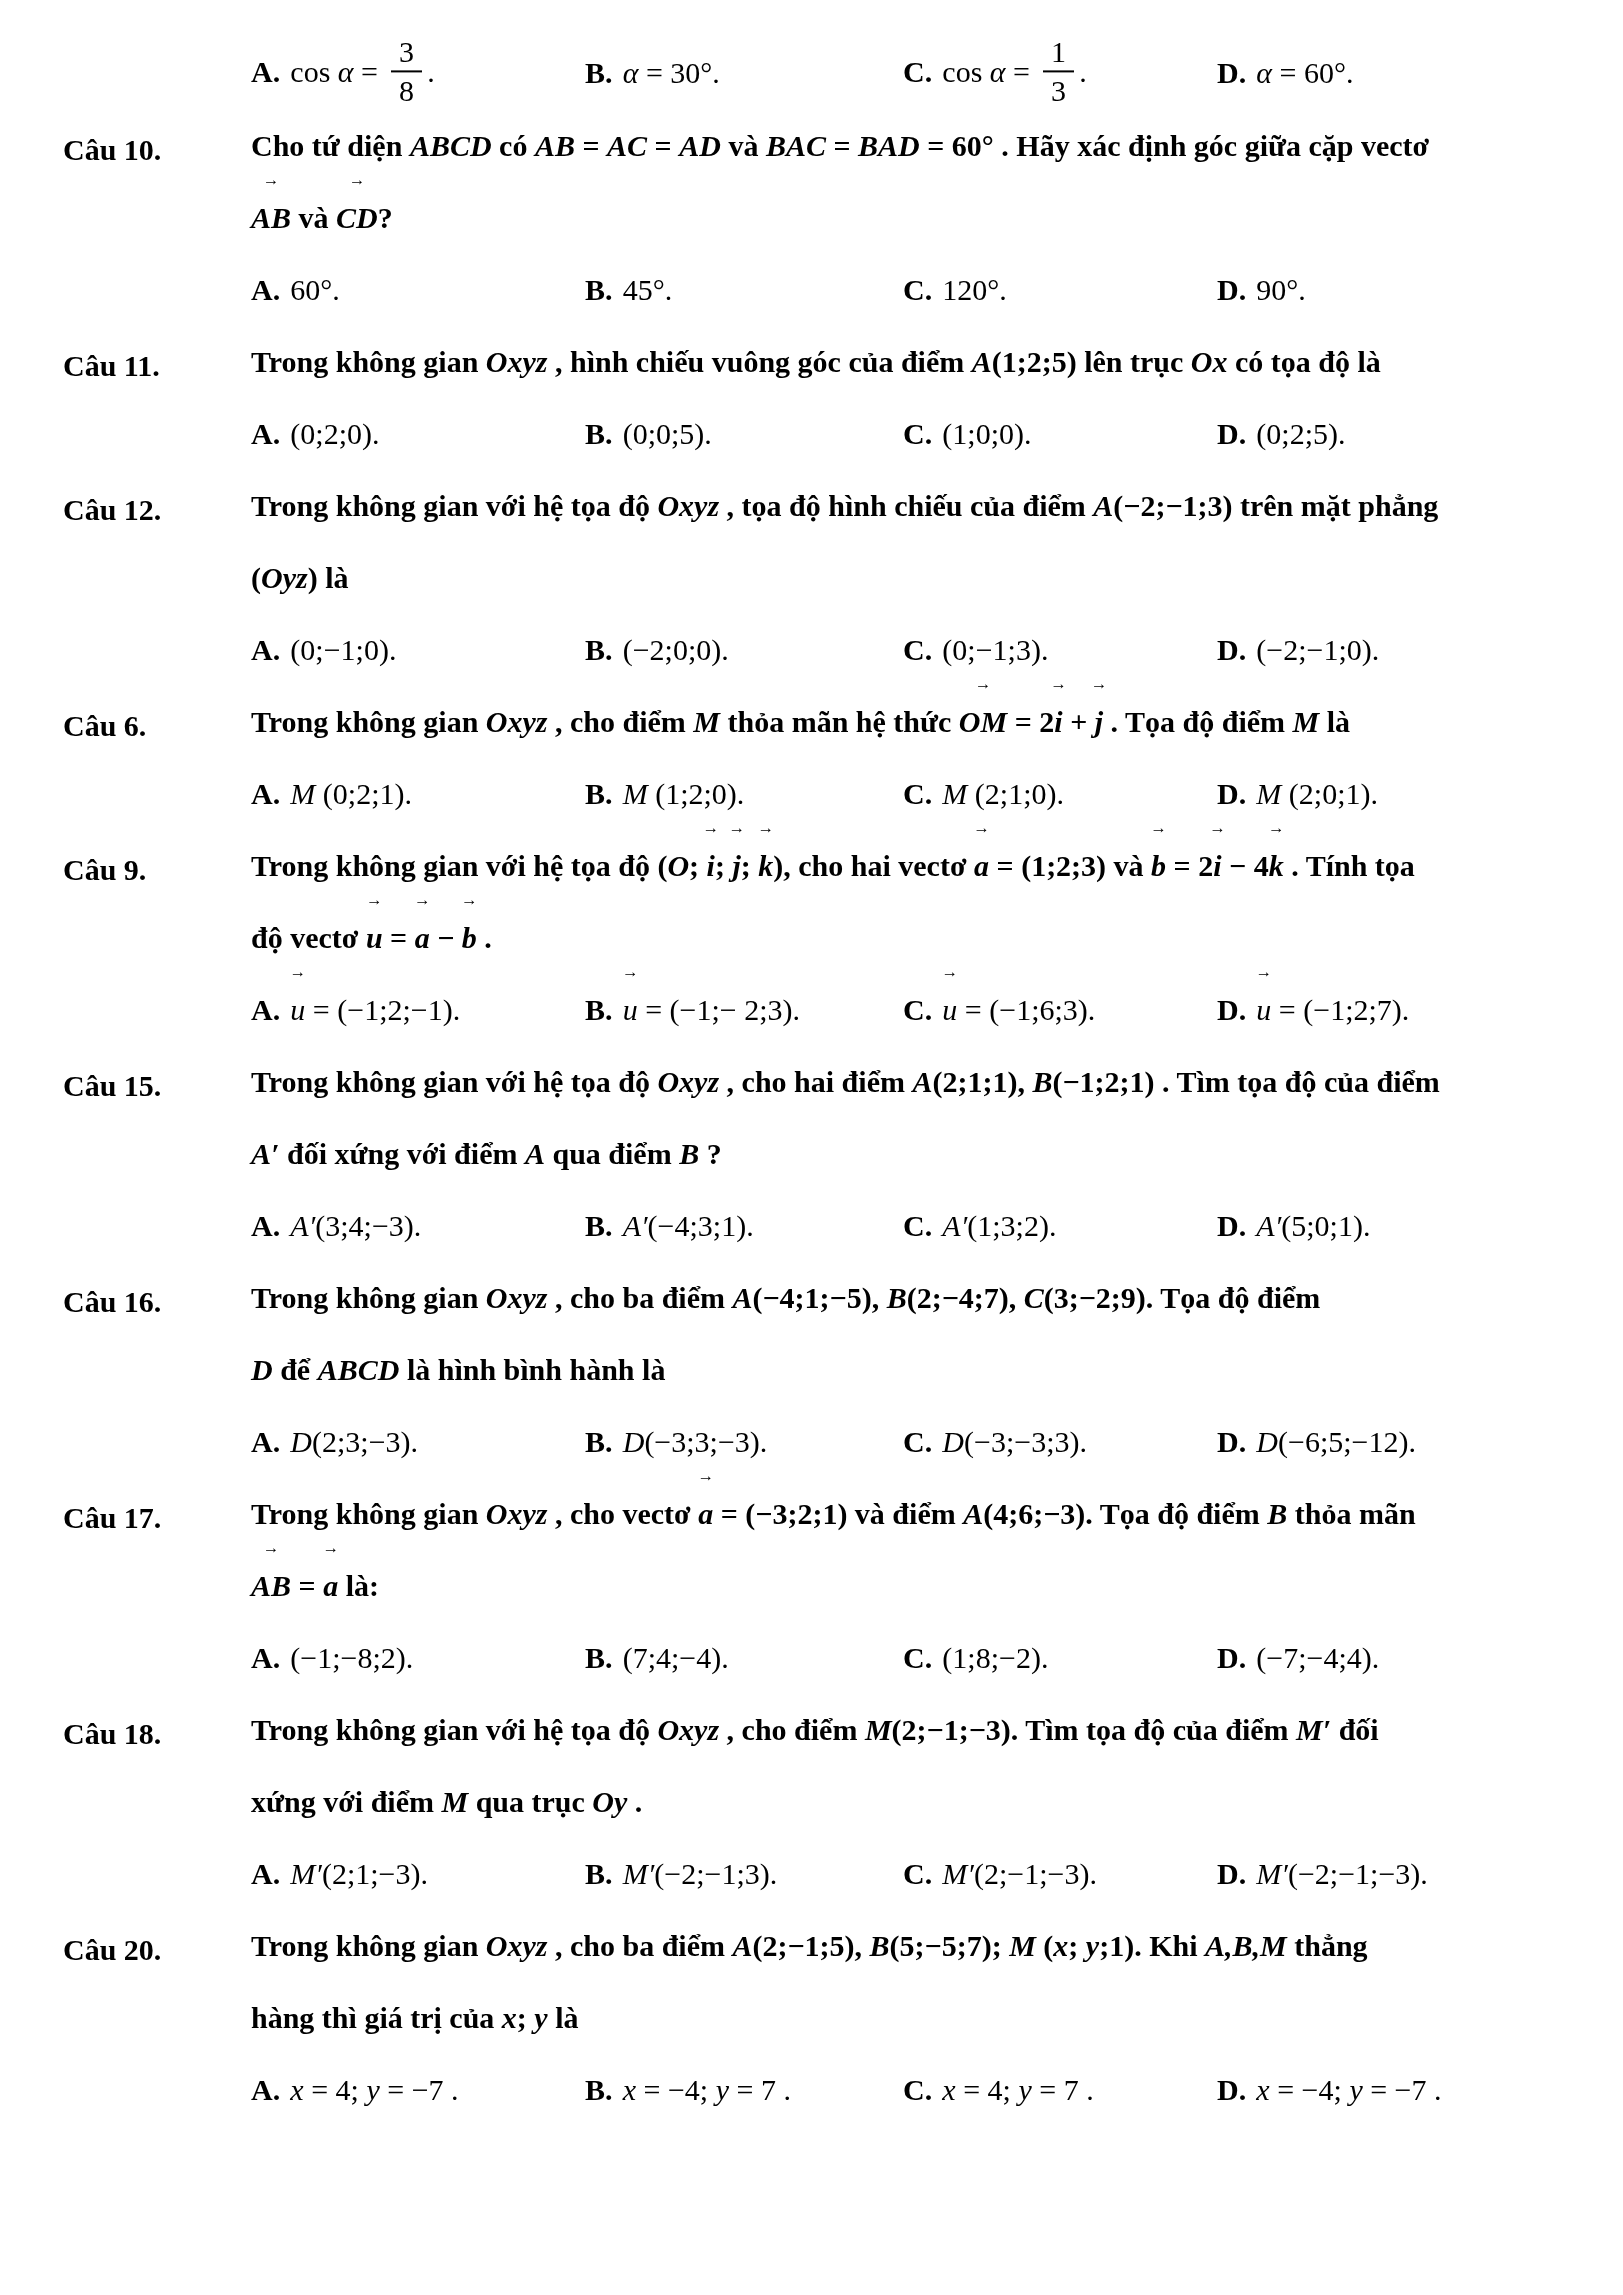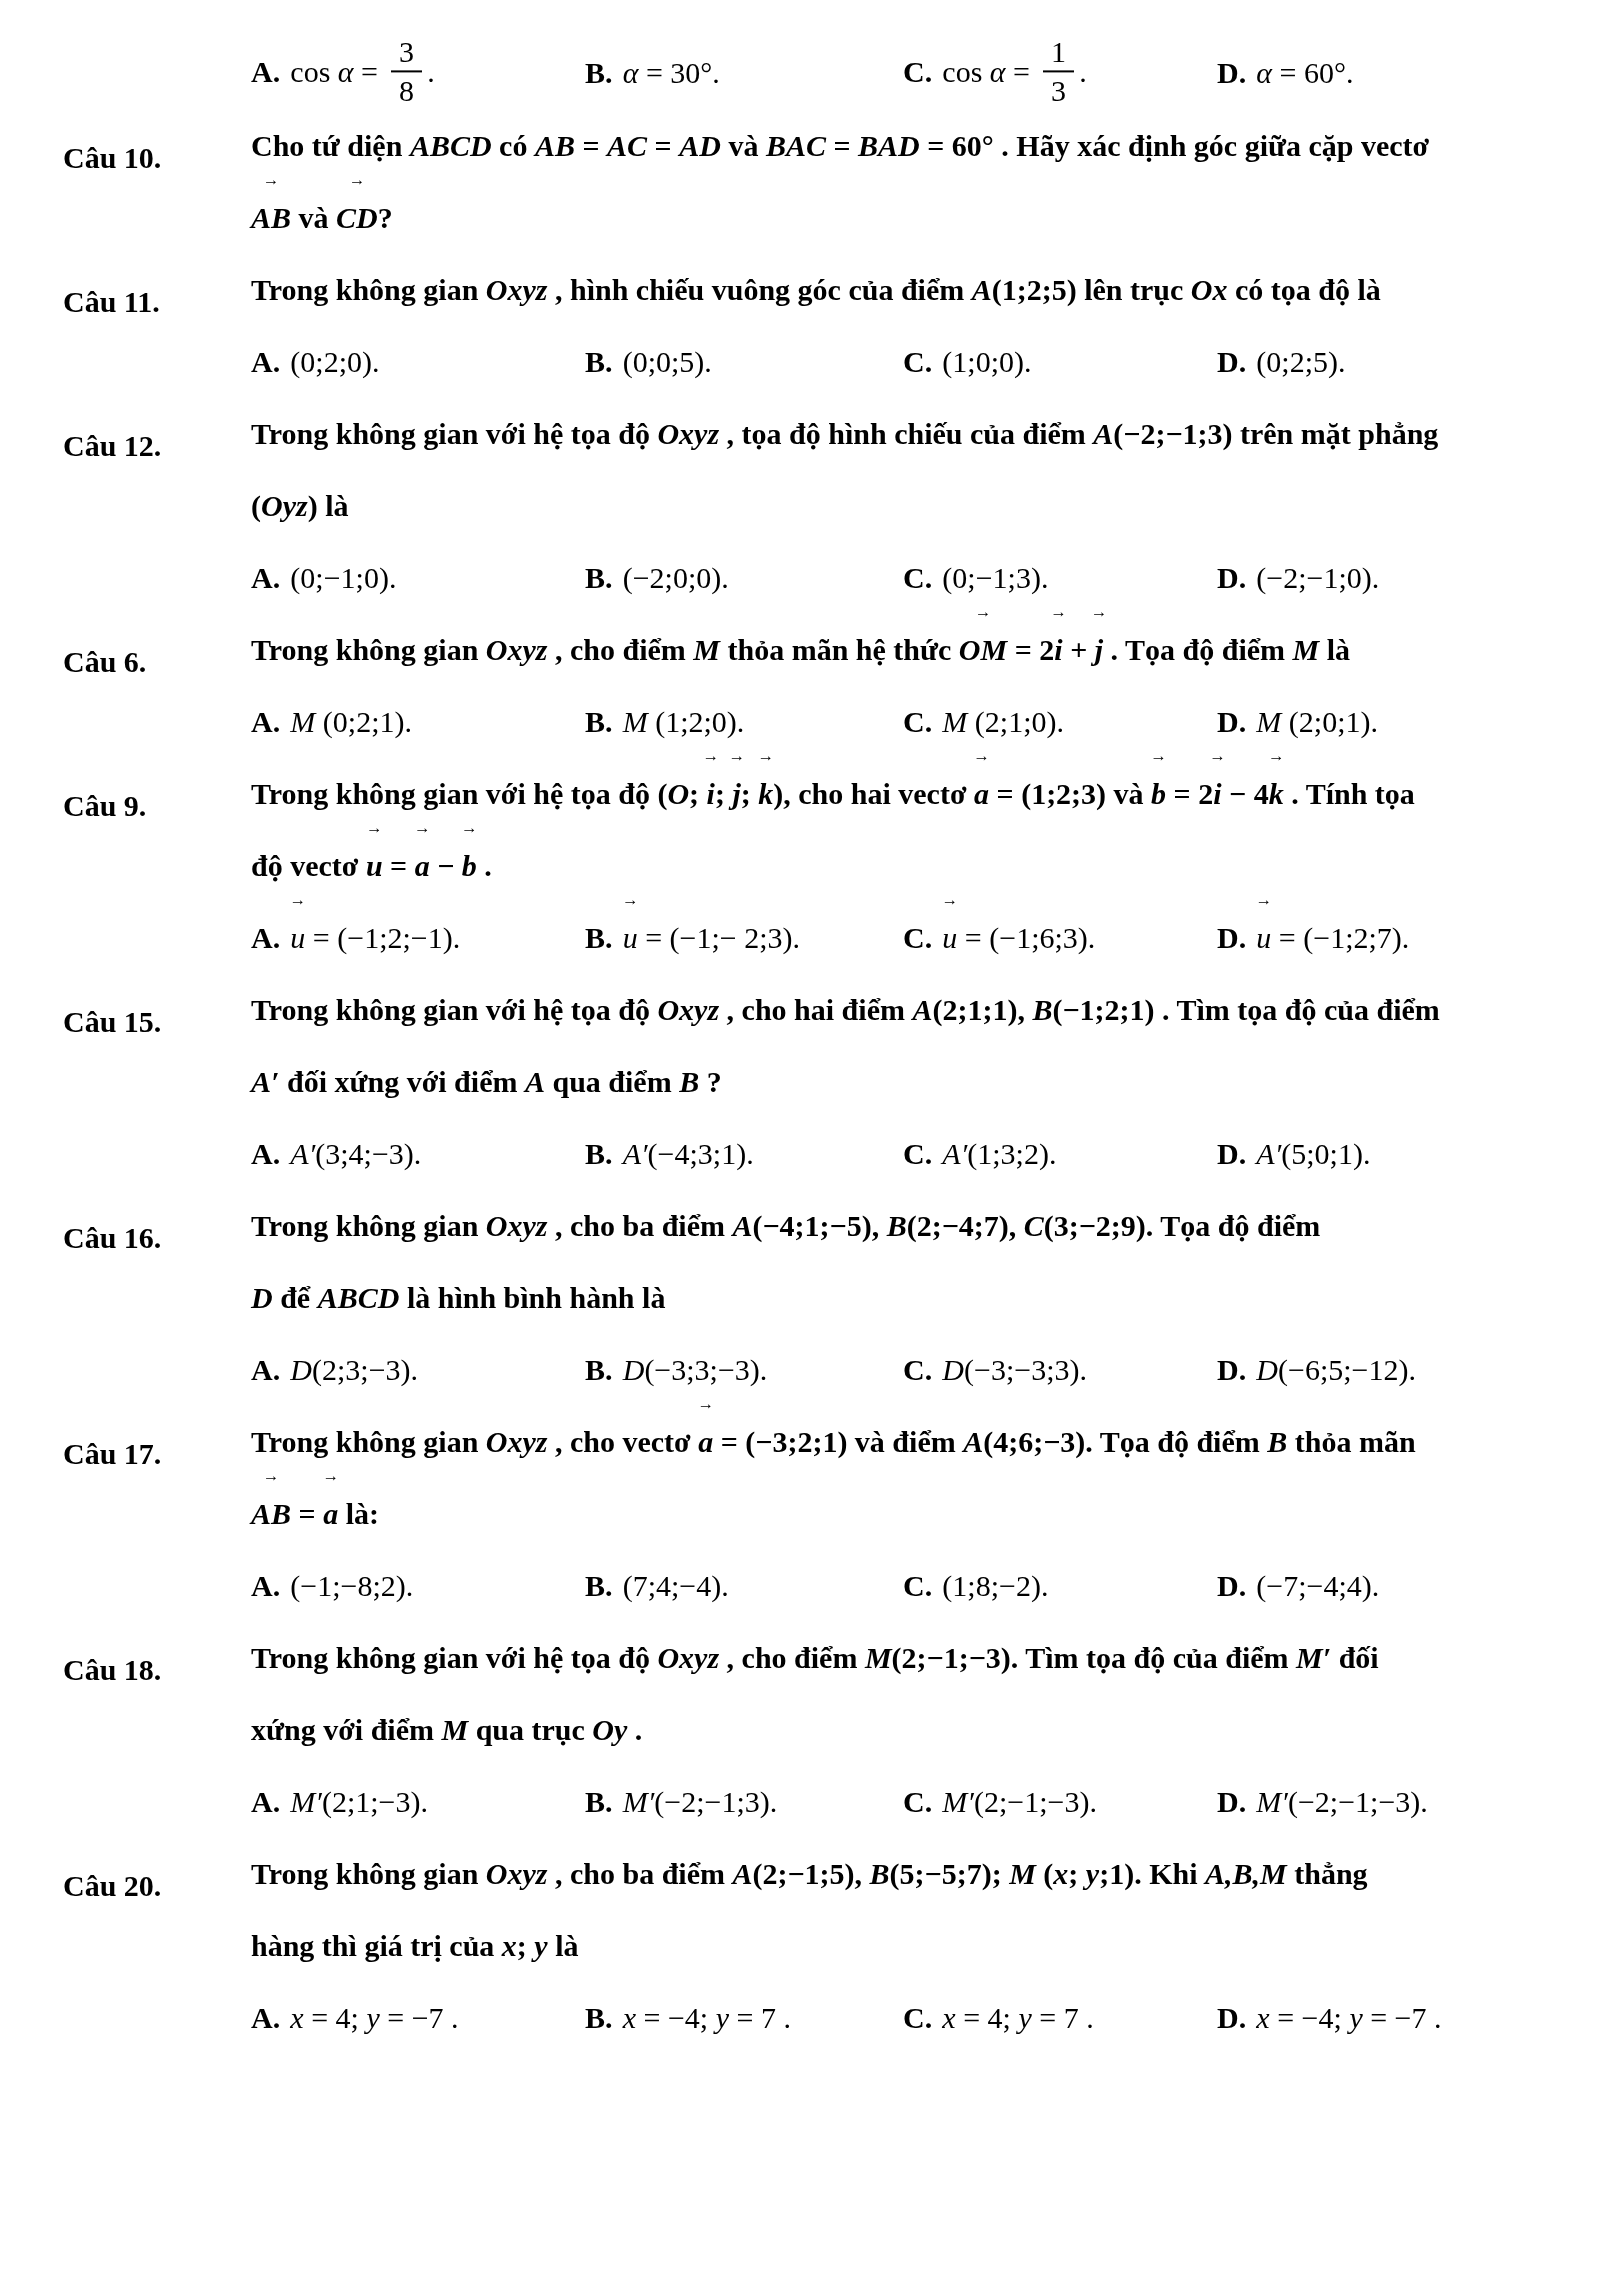--- a/index.html
+++ b/index.html
@@ -8,21 +8,21 @@
     width:1623px;height:2271px;
     background:#ffffff;color:#000000;
     font-family:"Liberation Serif","DejaVu Serif",serif;
     font-size:30px;
     box-sizing:border-box;
     padding-top:36px;
     overflow:hidden;
   }
   .question{position:relative;padding-left:251px;padding-right:47px;}
   .qlabel{
-    position:absolute;left:63px;top:12px;
+    position:absolute;left:63px;top:4px;
     font-weight:700;line-height:72px;white-space:nowrap;
   }
   .qline{line-height:72px;white-space:nowrap;font-weight:bold;}
   .options{
     display:grid;
     grid-template-columns:334px 318px 314px 1fr;
     line-height:72px;
     align-items:center;
   }
   .option{white-space:nowrap;}
@@ -50,20 +50,26 @@
         <div class="option"><span class="olabel">A.</span>cos <span class="mi">α</span> = <span class="frac"><span class="num">3</span><span class="den">8</span></span>.</div>
         <div class="option"><span class="olabel">B.</span><span class="mi">α</span> = 30°.</div>
         <div class="option"><span class="olabel">C.</span>cos <span class="mi">α</span> = <span class="frac"><span class="num">1</span><span class="den">3</span></span>.</div>
         <div class="option"><span class="olabel">D.</span><span class="mi">α</span> = 60°.</div>
       </div>
     </div>
     <div class="question">
       <div class="qlabel">Câu 10.</div>
       <div class="qline">Cho tứ diện <span class="mi">ABCD</span> có <span class="mi">AB</span> = <span class="mi">AC</span> = <span class="mi">AD</span> và <span class="mi">BAC</span> = <span class="mi">BAD</span> = 60° . Hãy xác định góc giữa cặp vectơ</div>
       <div class="qline"><span class="vec">AB</span> và <span class="vec">CD</span>?</div>
+      <div class="options">
+        <div class="option"><span class="olabel">A.</span>60°.</div>
+        <div class="option"><span class="olabel">B.</span>45°.</div>
+        <div class="option"><span class="olabel">C.</span>120°.</div>
+        <div class="option"><span class="olabel">D.</span>90°.</div>
+      </div>
     </div>
     <div class="question">
       <div class="qlabel">Câu 11.</div>
       <div class="qline">Trong không gian <span class="mi">Oxyz</span> , hình chiếu vuông góc của điểm <span class="mi">A</span>(1;2;5) lên trục <span class="mi">Ox</span> có tọa độ là</div>
       <div class="options">
         <div class="option"><span class="olabel">A.</span>(0;2;0).</div>
         <div class="option"><span class="olabel">B.</span>(0;0;5).</div>
         <div class="option"><span class="olabel">C.</span>(1;0;0).</div>
         <div class="option"><span class="olabel">D.</span>(0;2;5).</div>
       </div>

